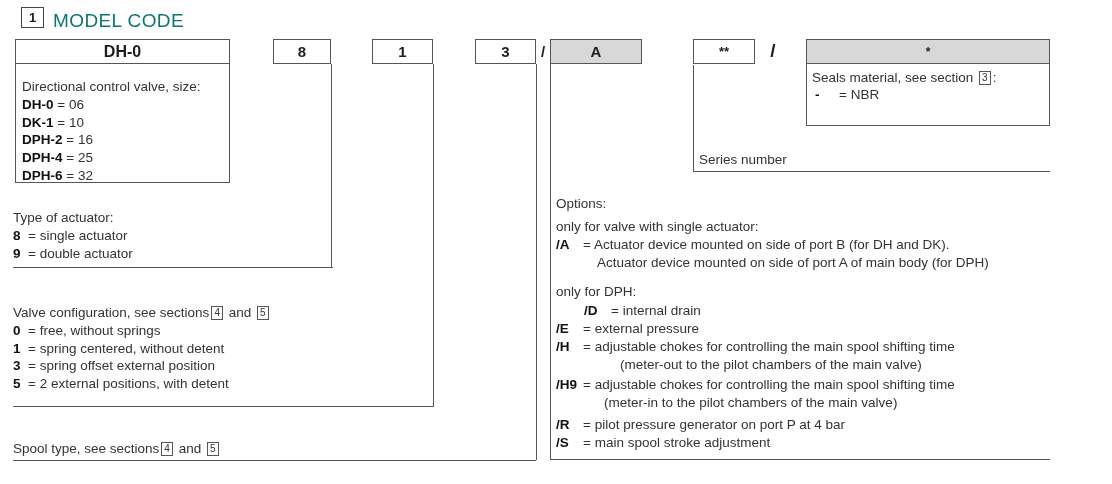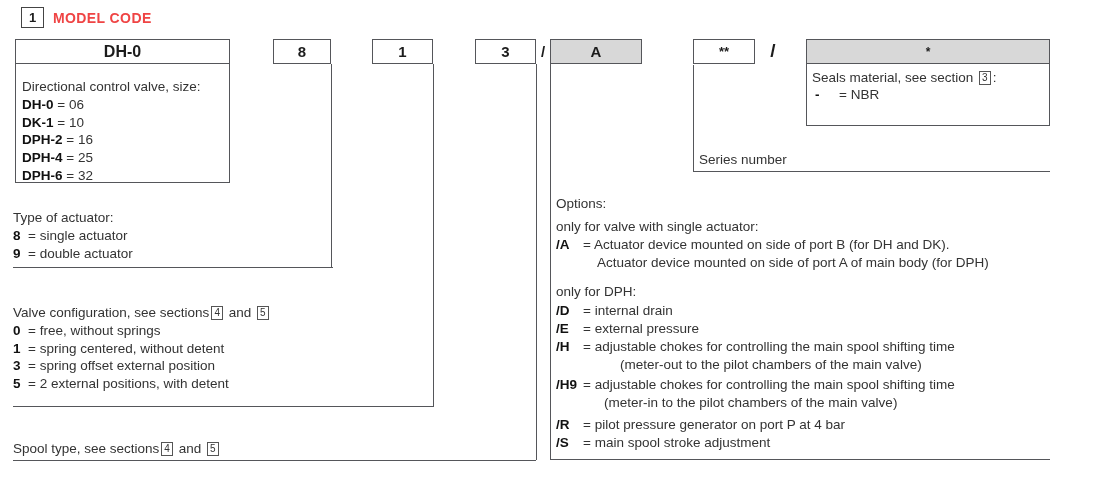--- a/index.html
+++ b/index.html
@@ -23,21 +23,21 @@
     display:inline-block;border:1px solid #555;font-size:10px;line-height:11px;
     padding:0 2px 1px 2px;margin:0 2px;vertical-align:1px;color:#333;
   }
   .cc{display:inline-block;width:15px;font-weight:bold;color:#111;}
   .sc{display:inline-block;width:24px;font-weight:bold;color:#111;}
   .oc{display:inline-block;width:27px;font-weight:bold;color:#111;}
   .hdr-num{
     position:absolute;left:21px;top:7px;width:23px;height:21px;border:1.4px solid #444;
     display:flex;align-items:center;justify-content:center;font-weight:bold;font-size:13px;color:#1c1c1c;box-sizing:border-box;
   }
-  .hdr-title{position:absolute;left:53px;top:10px;font-weight:bold;font-size:14px;letter-spacing:.4px;color:#ef4444;}
+  .hdr-title{position:absolute;left:53px;top:10px;font-weight:normal;font-size:19px;letter-spacing:.4px;color:#0f766e;}
   .slash{position:absolute;font-weight:bold;color:#1c1c1c;text-align:center;}
 </style>
 </head>
 <body>
 
 <div id="canvas">
 
   <div class="hdr-num">1</div>
   <div class="hdr-title">MODEL CODE</div>
 
@@ -84,21 +84,21 @@
   <div class="line-abs" style="left:13px;top:441px;"><span>Spool type, see sections</span><span class="secref">4</span> <span>and</span> <span class="secref">5</span></div>
 
   <div class="vline" style="left:550px;top:64px;height:395px;"></div>
   <div class="hline" style="left:550px;top:459px;width:500px;"></div>
   <div>
     <div class="line-abs" style="left:556px;top:196px;">Options:</div>
     <div class="line-abs" style="left:556px;top:219px;">only for valve with single actuator:</div>
     <div class="line-abs" style="left:556px;top:237px;"><span class="oc">/A</span><span>=</span> <span>Actuator device mounted on side of port B (for DH and DK).</span></div>
     <div class="line-abs" style="left:597px;top:255px;">Actuator device mounted on side of port A of main body (for DPH)</div>
     <div class="line-abs" style="left:556px;top:284px;">only for DPH:</div>
-    <div class="line-abs" style="left:556px;top:303px;"><span class="oc">/D</span><span>=</span> <span>internal drain</span></div>
+    <div class="line-abs" style="left:584px;top:303px;"><span class="oc">/D</span><span>=</span> <span>internal drain</span></div>
     <div class="line-abs" style="left:556px;top:321px;"><span class="oc">/E</span><span>=</span> <span>external pressure</span></div>
     <div class="line-abs" style="left:556px;top:339px;"><span class="oc">/H</span><span>=</span> <span>adjustable chokes for controlling the main spool shifting time</span></div>
     <div class="line-abs" style="left:604px;top:357px;margin-left:16px;">(meter-out to the pilot chambers of the main valve)</div>
     <div class="line-abs" style="left:556px;top:377px;"><span class="oc">/H9</span><span>=</span> <span>adjustable chokes for controlling the main spool shifting time</span></div>
     <div class="line-abs" style="left:604px;top:395px;">(meter-in to the pilot chambers of the main valve)</div>
     <div class="line-abs" style="left:556px;top:417px;"><span class="oc">/R</span><span>=</span> <span>pilot pressure generator on port P at 4 bar</span></div>
     <div class="line-abs" style="left:556px;top:435px;"><span class="oc">/S</span><span>=</span> <span>main spool stroke adjustment</span></div>
   </div>
 
   <div class="vline" style="left:693px;top:65px;height:106px;"></div>

